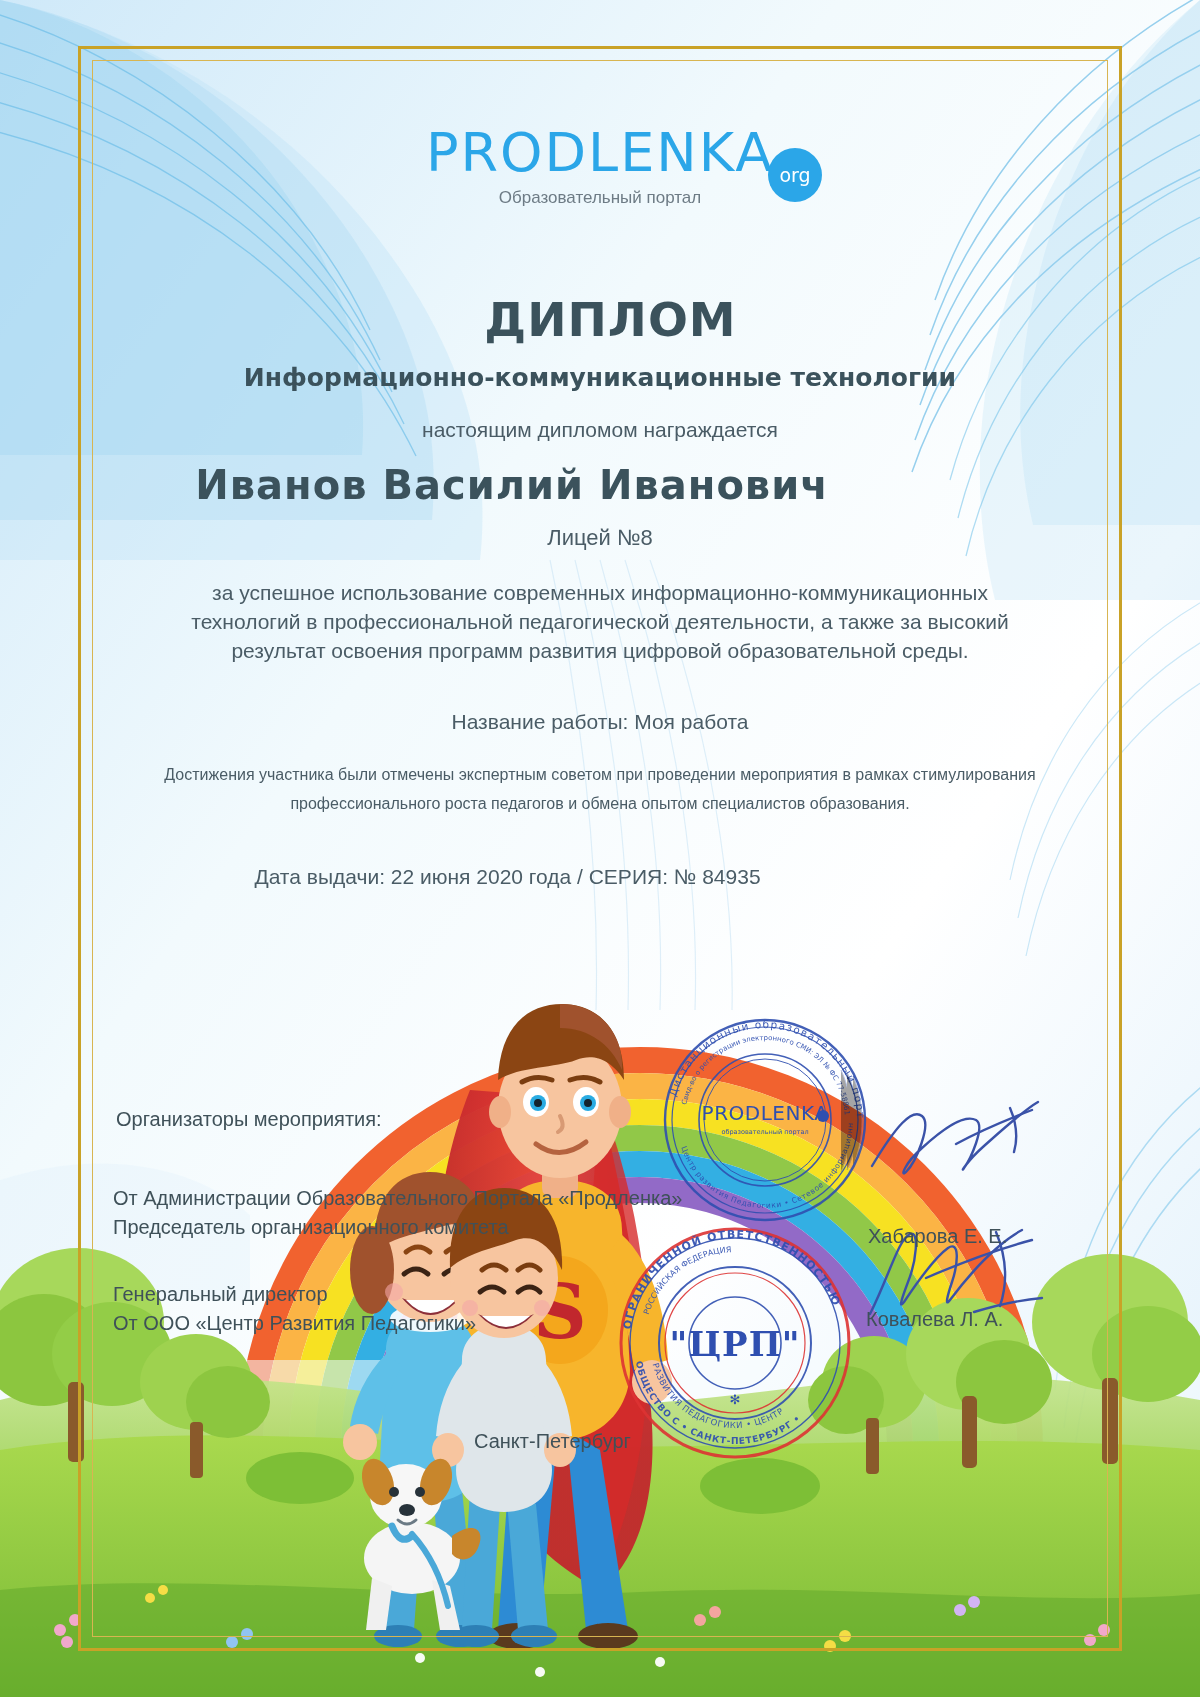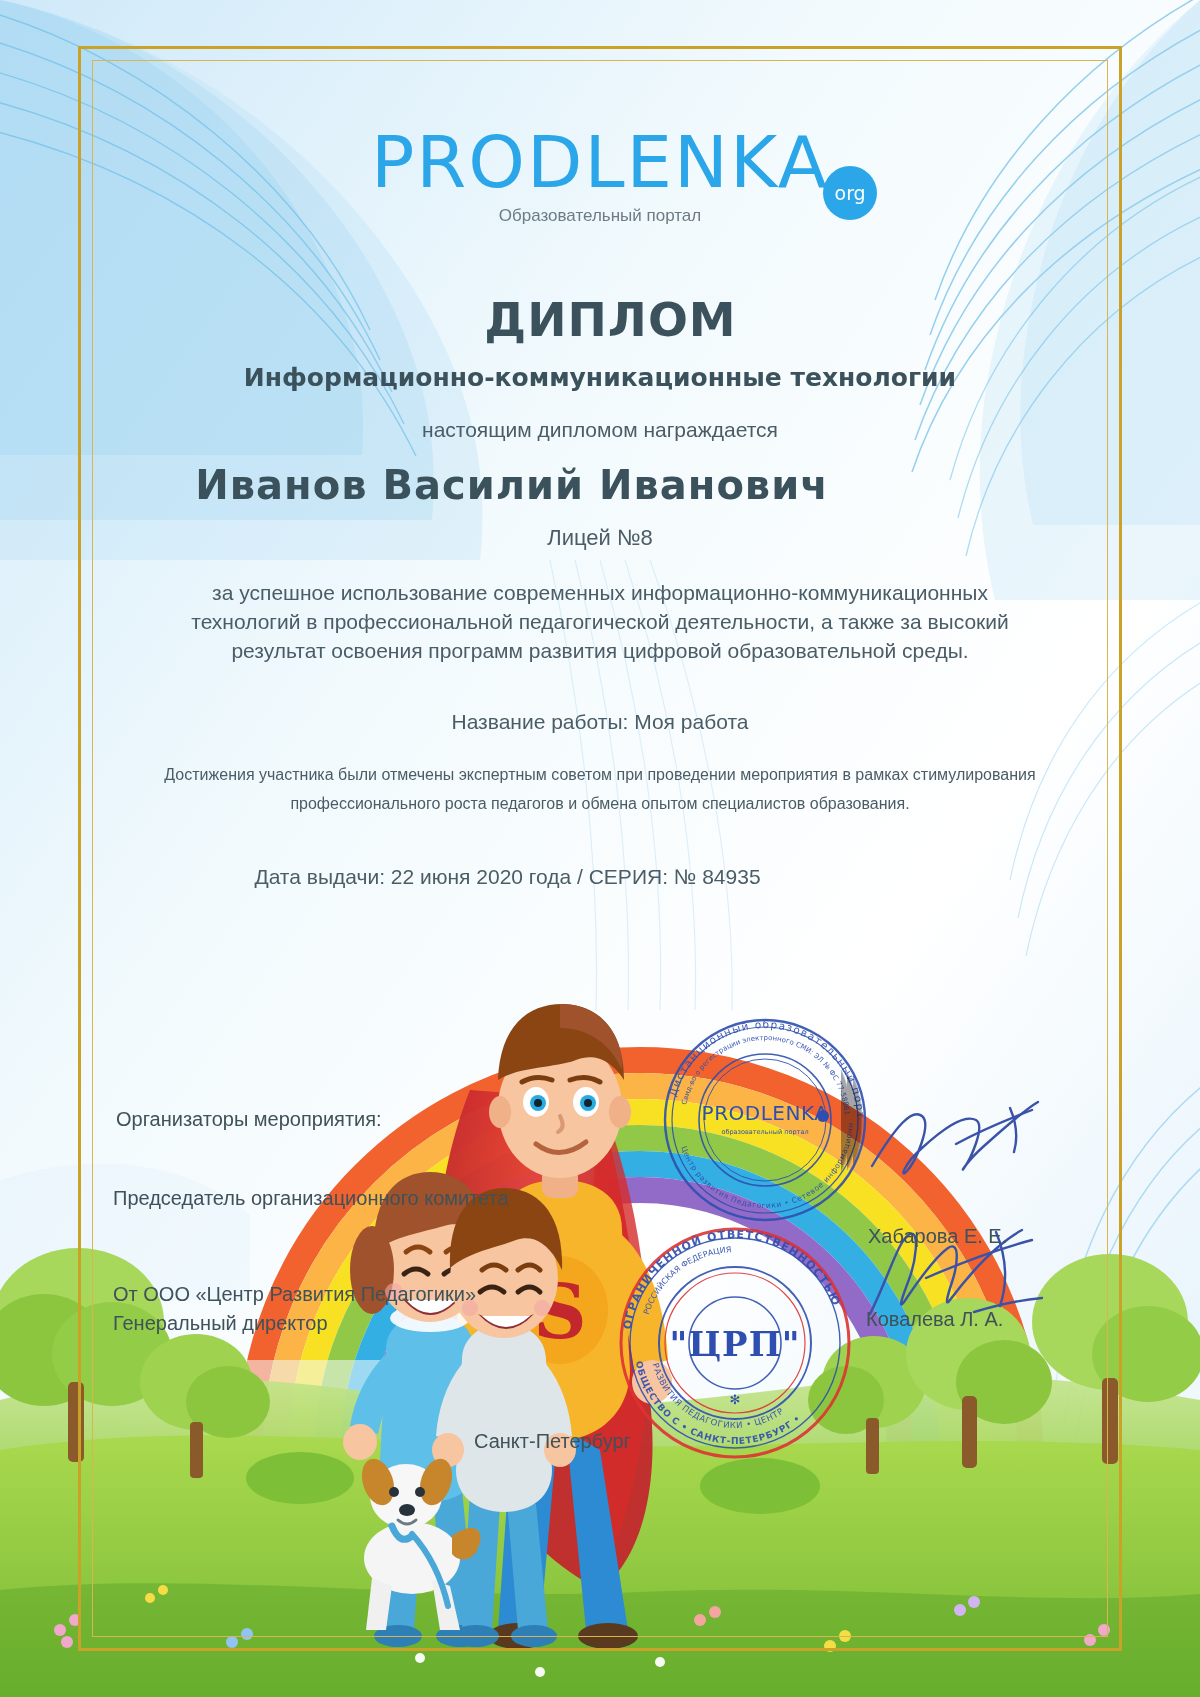--- a/index.html
+++ b/index.html
@@ -32,21 +32,21 @@
   
   .content { position:absolute; left:0; top:0; width:1200px; height:1697px; }
 
   .logo-wrap {
     position:absolute; left:0; top:126px; width:1200px;
     text-align:center;
   }
   .logo-row { display:inline-block; position:relative; }
   .logo-text {
     font-family:"DejaVu Sans", sans-serif;
-    font-size:72px; letter-spacing:2px; color:#2ba6e8; font-weight:400;
+    font-size:54px; letter-spacing:2px; color:#2ba6e8; font-weight:400;
     line-height:1;
   }
   .org-badge {
     position:absolute; right:-48px; bottom:-22px;
     width:54px; height:54px; border-radius:50%;
     background:#2ba6e8; color:#fff;
     font-size:19px; font-family:"DejaVu Sans", sans-serif;
     display:flex; align-items:center; justify-content:center;
   }
   .logo-sub {
@@ -514,26 +514,27 @@
     <div class="recipient">Иванов Василий Иванович</div>
     <div class="org-line">Лицей №8</div>
     <div class="body-p1">за успешное использование современных информационно-коммуникационных технологий в профессиональной педагогической деятельности, а также за высокий результат освоения программ развития цифровой образовательной среды.</div>
     <div class="worktitle">Название работы: Моя работа</div>
     <div class="body-p2">Достижения участника были отмечены экспертным советом при проведении мероприятия в рамках стимулирования профессионального роста педагогов и обмена опытом специалистов образования.</div>
     <div class="issued">Дата выдачи: 22 июня 2020 года / СЕРИЯ: № 84935</div>
 
     <div class="organizers-label">Организаторы мероприятия:</div>
 
     <div class="sig-block-1">
+      <div> От Администрации Образовательного Портала «Продленка»</div>
       <div>Председатель организационного комитета</div>
     </div>
     <div class="sig-name-1">Хабарова Е. Е.</div>
 
     <div class="sig-block-2">
+      <div>Генеральный директор</div>
       <div>От ООО «Центр Развития Педагогики»</div>
-      <div>Генеральный директор</div>
     </div>
     <div class="sig-name-2">Ковалева Л. А.</div>
 
     <div class="city">Санкт-Петербург</div>
   </div>
 
 </div>
 
 </body></html>

